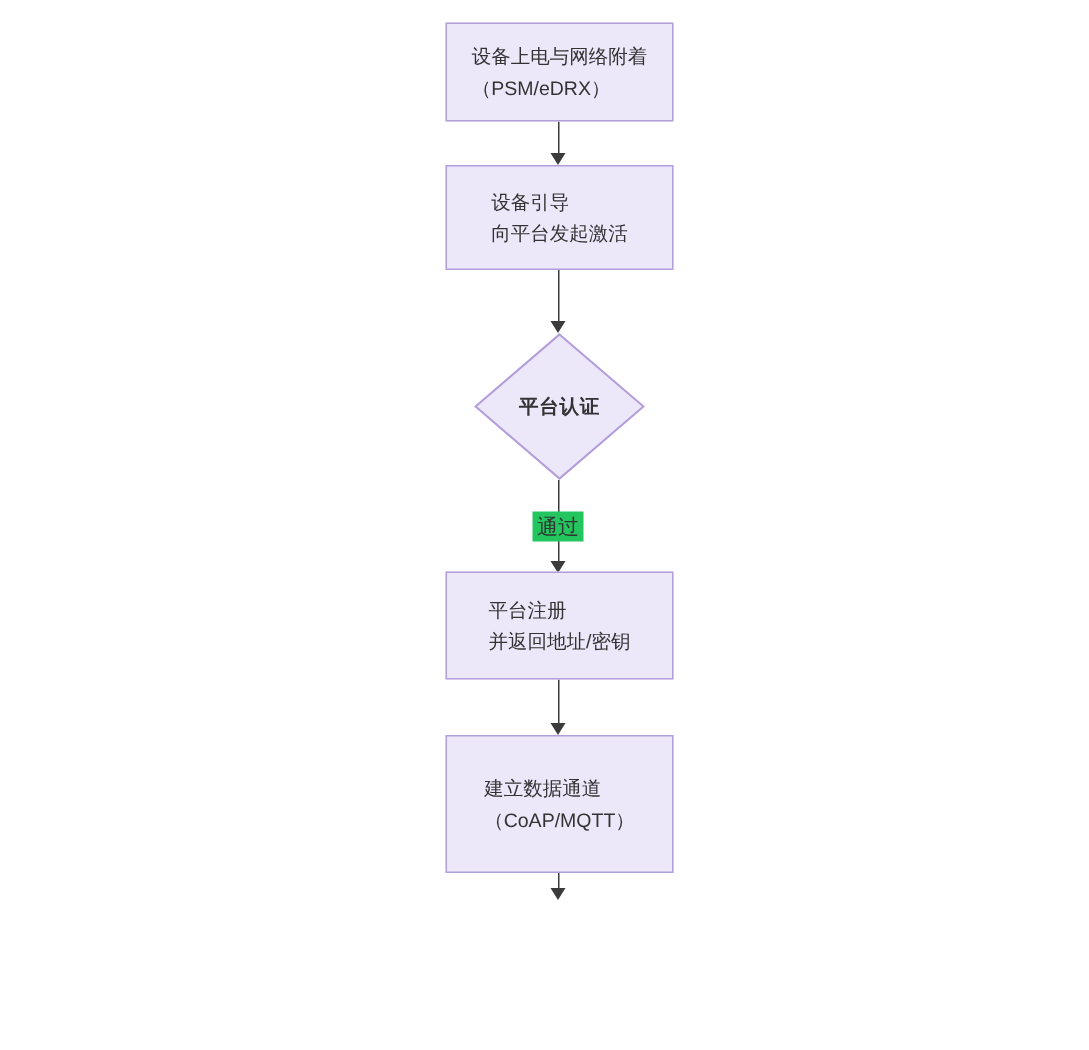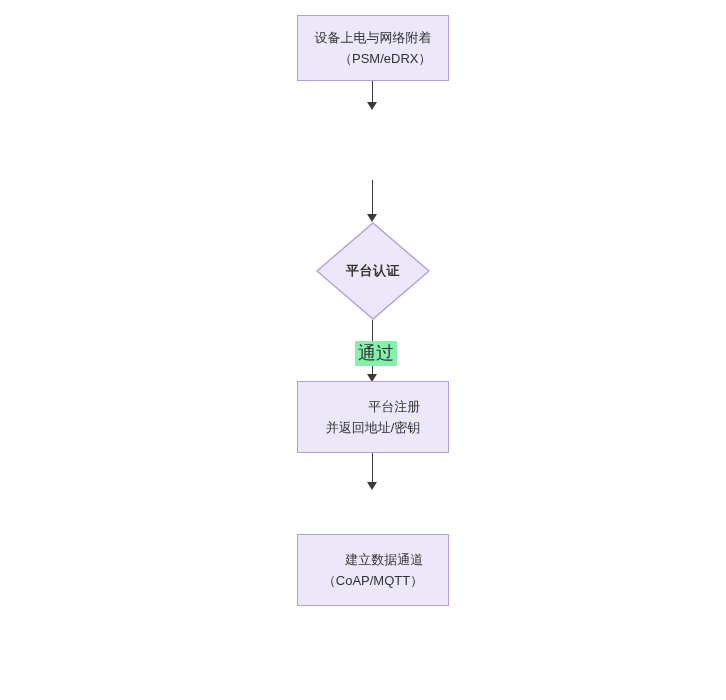--- a/index.html
+++ b/index.html
@@ -29,41 +29,41 @@
     box-sizing: border-box;
     display: flex;
     flex-direction: column;
     align-items: center;
     justify-content: center;
     background: #ece8fa;
     border: 1.4px solid #b39ddb;
     color: #333333;
     font-size: 13px;
     line-height: 1.65;
-    text-align: right;
+    text-align: left;
     white-space: pre;
     z-index: 3;
   }
 
   .node .node-text {
     display: block;
     padding: 0 6px;
     white-space: pre-line;
   }
 
   
   .box {
     left: 297px;
     width: 152px;
   }
 
   #node-poweron  { top: 15px;  height: 66px; }
   #node-boot     { top: 110px; height: 70px; }
   #node-register { top: 381px; height: 72px; }
-  #node-channel  { top: 490px; height: 72px; margin-top: 44px; }
+  #node-channel  { top: 490px; height: 92px; }
   #node-service  { top: 600px; height: 70px; }
 
   
   .decision {
     position: absolute;
     left: 316px;
     top: 222px;
     width: 114px;
     height: 98px;
     z-index: 3;
@@ -119,41 +119,45 @@
   #arrow-4 { top: 482px; }
   #conn-5 { top: 562px; height: 31px; }
   #arrow-5 { top: 592px; }
 
   
   .edge-label {
     position: absolute;
     left: 355px;
     top: 341px;
     padding: 1px 3px;
-    background: #86efac;
+    background: #22c55e;
     color: #333333;
-    font-size: 18px;
+    font-size: 14px;
     line-height: 1.3;
     white-space: nowrap;
     z-index: 4;
   }
 </style>
 </head>
 <body>
 
 <div id="flow-canvas">
 
   <div class="node box" id="node-poweron">
     <span class="node-text">设备上电与网络附着
 （PSM/eDRX）</span>
   </div>
 
   <div class="connector" id="conn-1"></div>
   <div class="arrowhead" id="arrow-1"></div>
 
+  <div class="node box" id="node-boot">
+    <span class="node-text">设备引导
+向平台发起激活</span>
+  </div>
 
   <div class="connector" id="conn-2"></div>
   <div class="arrowhead" id="arrow-2"></div>
 
   <div class="decision" id="node-auth">
     <svg class="diamond-shape" viewBox="0 0 114 98" preserveAspectRatio="none">
       <polygon points="57,1 113,49 57,97 1,49" fill="#ece8fa" stroke="#b39ddb" stroke-width="1.4"></polygon>
     </svg>
     <span class="diamond-label">平台认证</span>
   </div>

